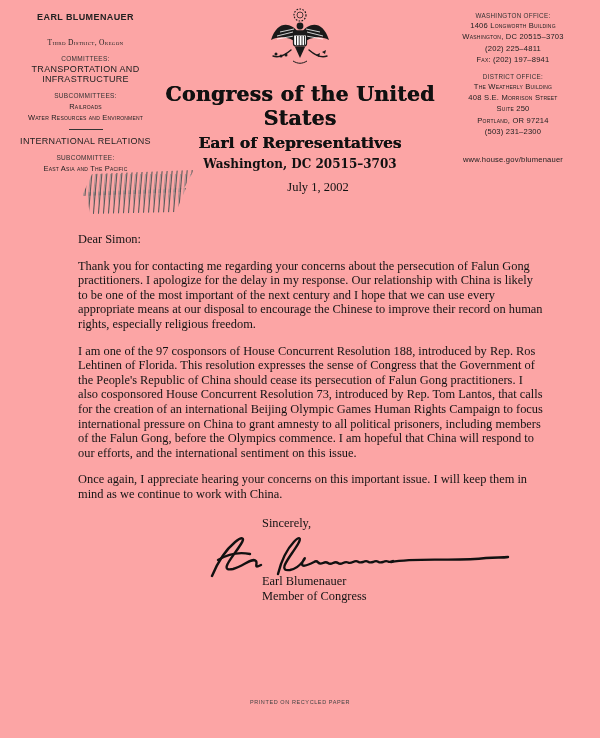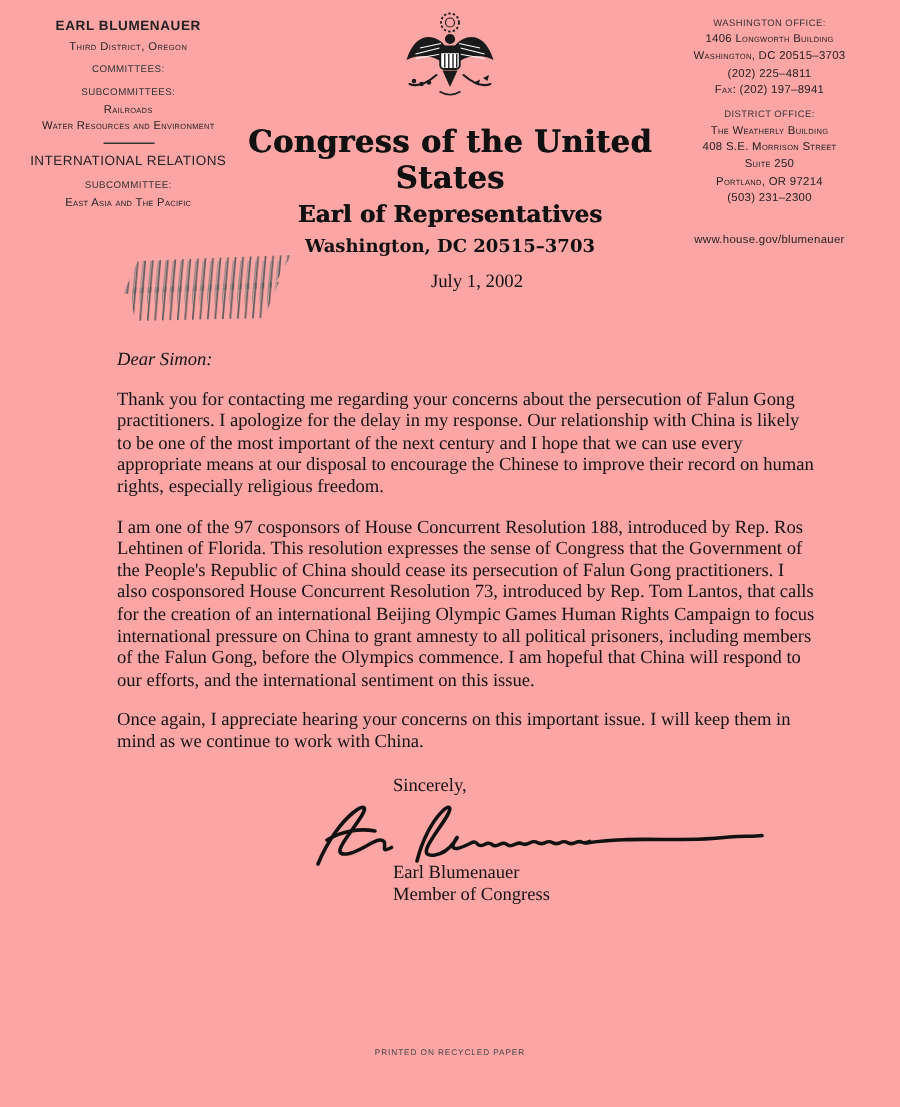--- a/index.html
+++ b/index.html
@@ -22,21 +22,21 @@
     font-family: "Liberation Sans", sans-serif;
     color: #222;
   }
   .lh-right {
     position: absolute; right: 6px; top: 12px; width: 162px;
     text-align: center;
     font-family: "Liberation Sans", sans-serif;
     color: #222;
   }
   .lh-name { font-size: 9px; font-weight: bold; letter-spacing: 0.4px; }
-  .lh-sub  { font-size: 7.5px; font-variant: small-caps; margin-top: 4px; letter-spacing: 0.3px; }
+  .lh-sub  { font-size: 7.5px; font-variant: small-caps; margin-top: 16px; letter-spacing: 0.3px; font-family: Liberation Serif, serif; }
   .lh-label { font-size: 6.5px; margin-top: 8px; letter-spacing: 0.3px; color: #333; }
   .lh-committee { font-size: 9px; margin-top: 2px; letter-spacing: 0.3px; }
   .lh-line { font-size: 7.5px; font-variant: small-caps; margin-top: 2.5px; letter-spacing: 0.2px; }
   .lh-divider {
     width: 34px; height: 0; border-top: 1.4px solid #333;
     margin: 7px auto 6px auto;
   }
   .lh-tiny-label { font-size: 6.3px; letter-spacing: 0.3px; color: #333; margin-top: 0; }
   .lh-addr { font-size: 7.6px; font-variant: small-caps; margin-top: 2.2px; letter-spacing: 0.2px; }
   .lh-gap { margin-top: 9px; }
@@ -78,21 +78,21 @@
     color: #111;
     padding-left: 36px;
   }
 
   
   .letter-body {
     position: absolute; left: 78px; top: 168px; width: 465px;
     font-size: 12.4px; line-height: 14.6px; color: #141414;
   }
   .redaction { display: block; margin: 2px 0 10px 0; }
-  .salutation { margin-top: 16px; font-style: italic; }
+  .salutation { margin-top: 16px; }
   .para { margin-top: 12px; text-align: left; }
   .closing-block { margin-top: 14px; margin-left: 184px; }
   .signature-wrap { margin-top: 0px; margin-left: 128px; height: 50px; }
   .signer-name { margin-left: 184px; margin-top: -6px; }
   .signer-title { margin-left: 184px; }
 
   
   .footer-note {
     position: absolute; left: 0; bottom: 33px; width: 100%;
     text-align: center;
@@ -102,20 +102,21 @@
 </style>
 </head>
 <body>
 
 <div class="page">
 
   <div class="lh-left">
     <div class="lh-name">EARL BLUMENAUER</div>
     <div class="lh-sub">Third District, Oregon</div>
     <div class="lh-label">COMMITTEES:</div>
+    <div class="lh-committee">TRANSPORTATION AND INFRASTRUCTURE</div>
     <div class="lh-label">SUBCOMMITTEES:</div>
     <div class="lh-line">Railroads</div>
     <div class="lh-line">Water Resources and Environment</div>
     <div class="lh-divider"></div>
     <div class="lh-committee">INTERNATIONAL RELATIONS</div>
     <div class="lh-label">SUBCOMMITTEE:</div>
     <div class="lh-line">East Asia and The Pacific</div>
   </div>
 
   <div class="lh-right">

